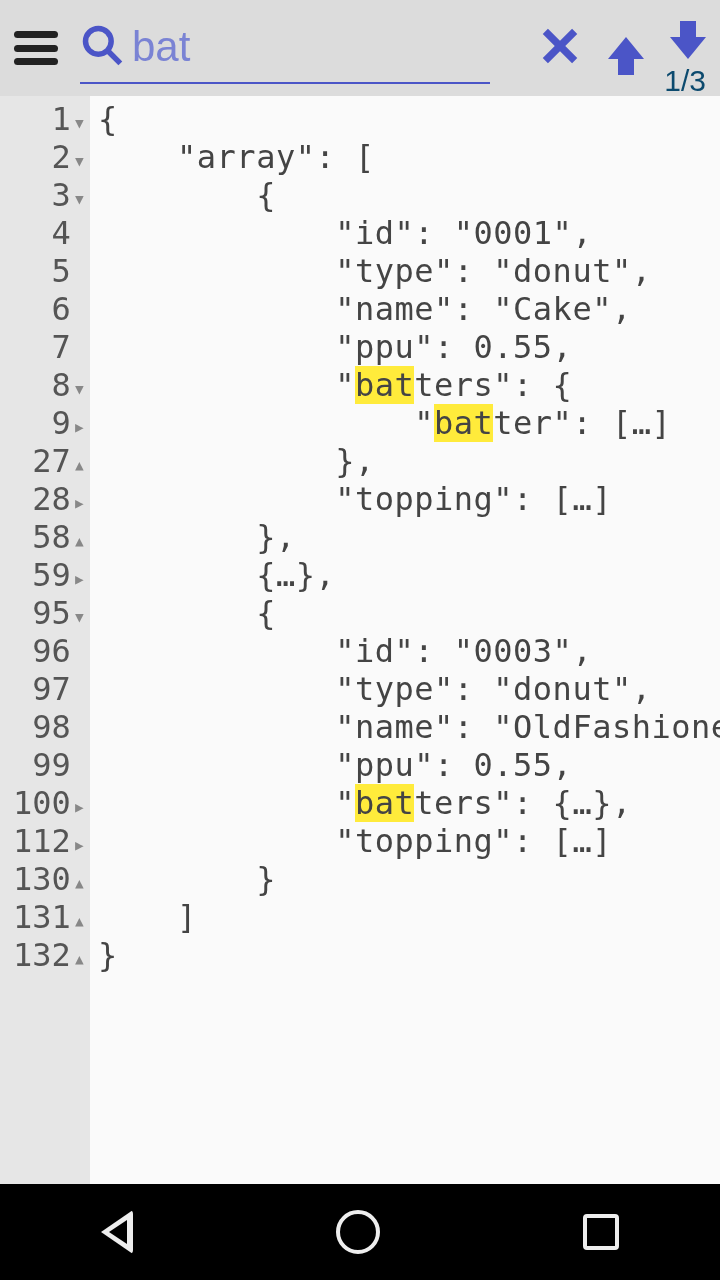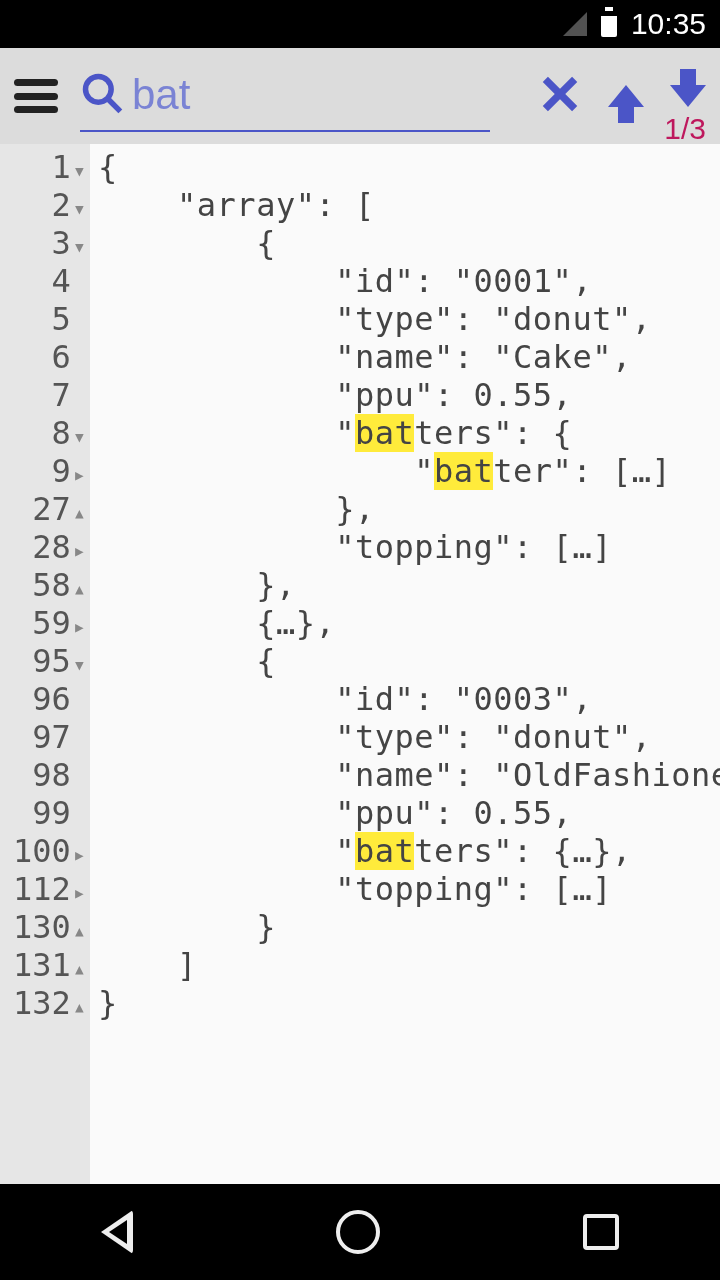--- a/index.html
+++ b/index.html
@@ -19,21 +19,21 @@
   .searchicon svg { width:44px; height:44px; color:#4b55c7; }
   .searchinput { border:none; background:transparent; font-size:42px; color:#7a83d4; padding:4px 8px; width:100%; outline:none; }
 
   .tbicons { display:flex; align-items:center; gap:26px; margin-left:auto; }
   .xicon svg { width:44px; height:44px; color:#4b55c7; }
   .arrowup,.arrowdown { width:0; height:0; border-left:18px solid transparent; border-right:18px solid transparent; position:relative; }
   .arrowup { border-bottom:22px solid #4b55c7; }
   .arrowup::after { content:""; position:absolute; left:-8px; top:22px; width:16px; height:16px; background:#4b55c7; }
   .arrowdown { border-top:22px solid #4b55c7; }
   .arrowdown::after { content:""; position:absolute; left:-8px; top:-38px; width:16px; height:16px; background:#4b55c7; }
-  .counter { position:absolute; right:14px; bottom:-2px; color:#be185d; font-size:30px; }
+  .counter { position:absolute; right:14px; bottom:-2px; color:#0c4a6e; font-size:30px; }
 
   .editor { flex:1; display:flex; background:#fafafa; overflow:hidden; }
   .gutter { width:90px; background:#e6e6e6; color:#555; text-align:right; font-family:"Menlo","Consolas",monospace; font-size:32px; line-height:38px; padding-top:4px; }
   .gutter div { padding-right:4px; height:38px; white-space:nowrap; }
   .fold { color:#888; font-size:22px; margin-left:2px; }
 
   .code { flex:1; font-family:"Menlo","Consolas",monospace; font-size:32px; line-height:38px; color:#444; white-space:pre; padding-top:4px; padding-left:8px; overflow:hidden; letter-spacing:0.5px;}
   .code div { height:38px; }
   .hl { background:#ffeb3b; }
 
@@ -41,25 +41,20 @@
   .nav-circle { width:44px; height:44px; border:4px solid #eee; border-radius:50%; }
   .nav-square { width:36px; height:36px; border:4px solid #eee; border-radius:4px; }
   .nav-tri { width:0; height:0; border-top:22px solid transparent; border-bottom:22px solid transparent; border-right:32px solid #eee; border-radius:4px;}
   .nav-tri-inner { position:relative; }
   .nav-tri-inner::after{content:"";position:absolute;left:8px;top:-12px;border-top:12px solid transparent;border-bottom:12px solid transparent;border-right:18px solid #000;}
 </style>
 </head>
 <body>
 
 <div class="screen">
-  <div class="statusbar">
-    <div class="signal"></div>
-    <div class="battery"></div>
-    <div>10:35</div>
-  </div>
 
   <div class="toolbar">
     <div class="hamburger">
       <span></span>
         <span></span>
         <span></span>
     </div>
     <div class="searchwrap">
       <span class="searchicon">
         <svg viewBox="0 0 24 24" fill="none" stroke="currentColor" stroke-width="3">

